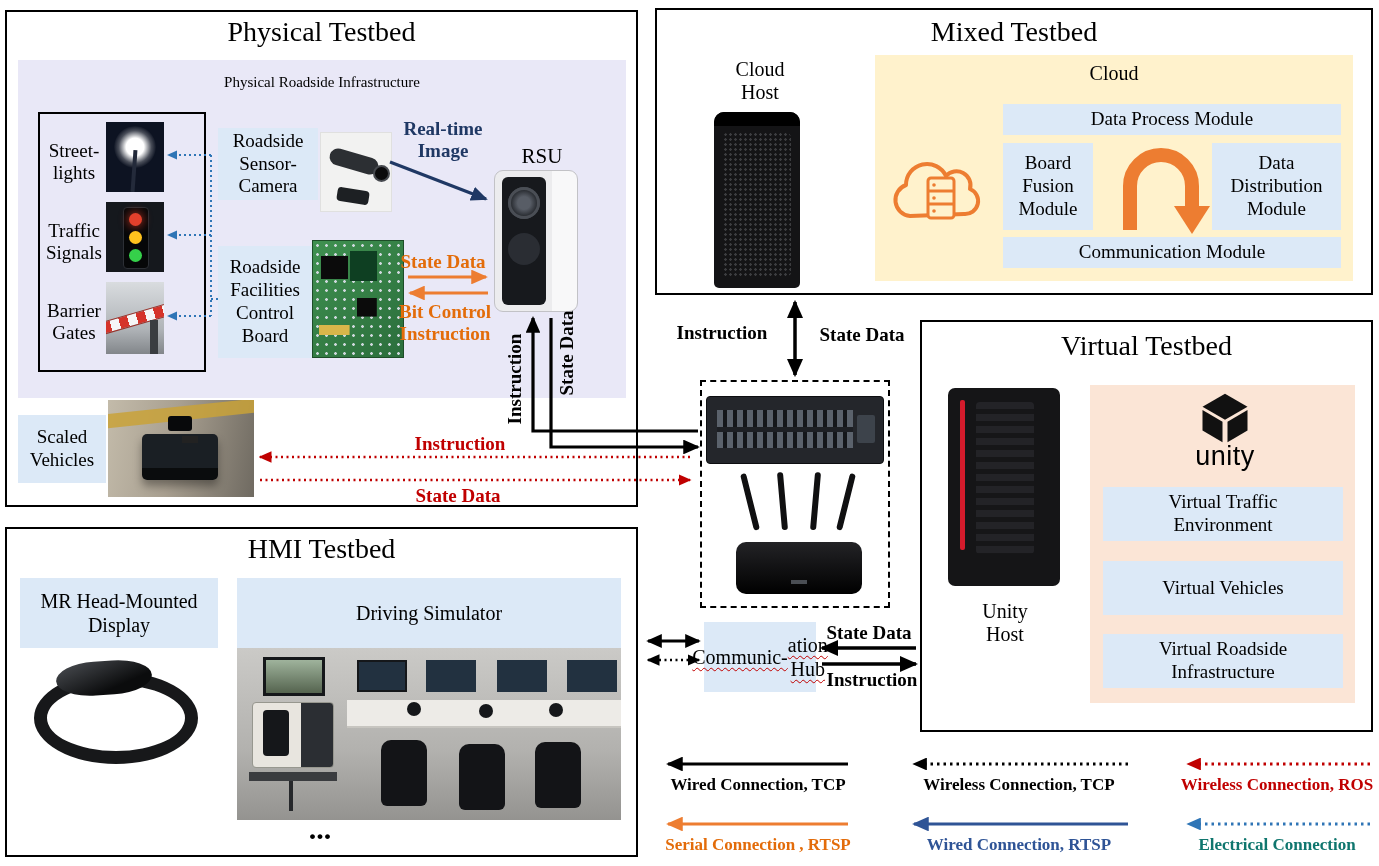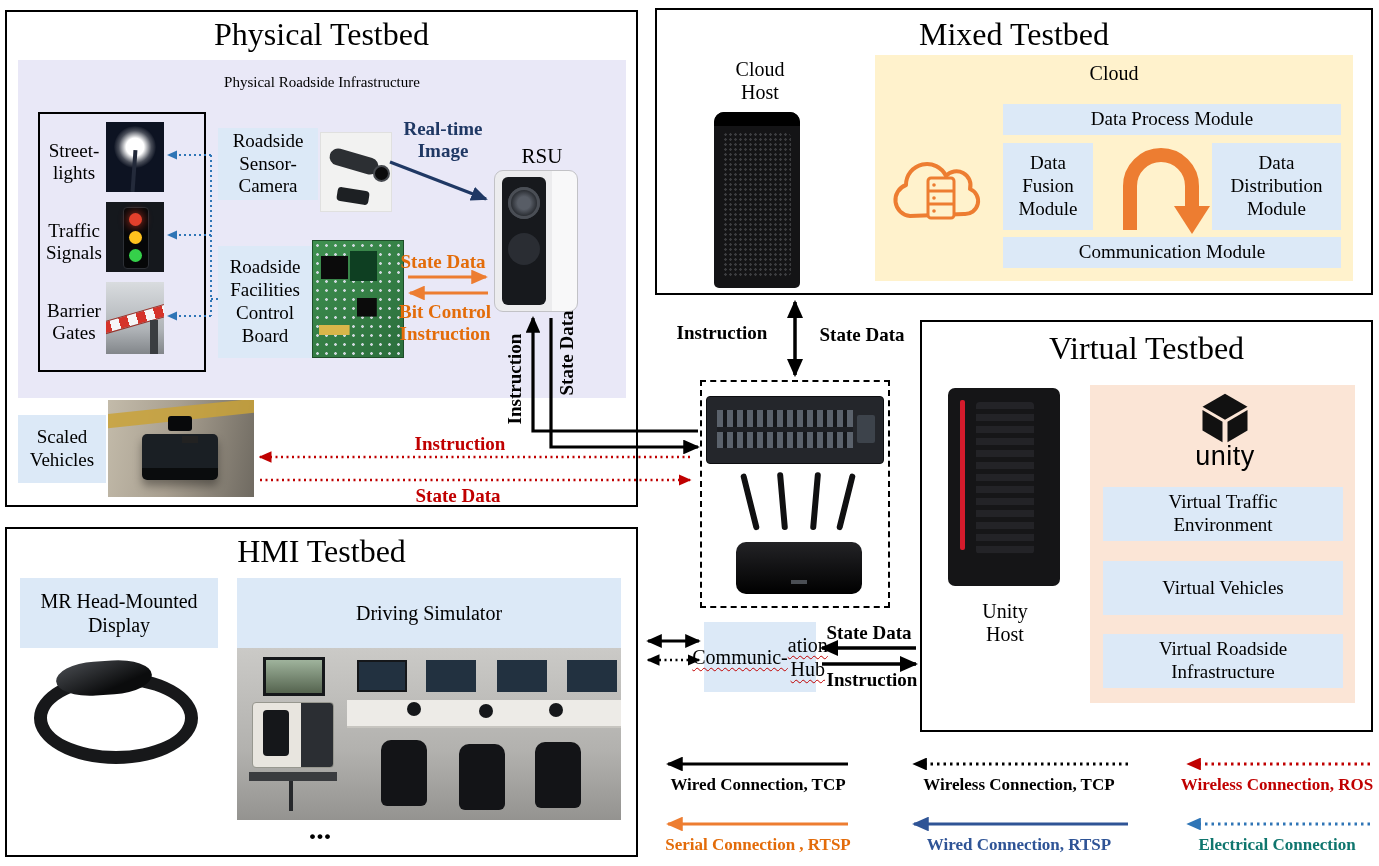--- a/index.html
+++ b/index.html
@@ -6,21 +6,21 @@
 html,body{background:#fff}
 body{font-family:"Liberation Serif","DejaVu Serif",serif;color:#000}
 #canvas{position:relative;width:1379px;height:866px;background:#fff;overflow:hidden}
 .panel{position:absolute;border:2.5px solid #000;background:#fff;z-index:0}
 .dashed{position:absolute;border:2.5px dashed #000;z-index:1}
 .fillbg{position:absolute;z-index:1}
 .lav{background:#E9E8F7}
 .cream{background:#FFF2CC}
 .peach{background:#FBE5D6}
 .itembox{position:absolute;border:2px solid #000;z-index:2}
-.ttl{position:absolute;text-align:center;font-size:32px;z-index:6}
+.ttl{position:absolute;text-align:center;font-size:28px;z-index:6}
 .sub{position:absolute;text-align:center;font-size:15px;z-index:6}
 .lbl{position:absolute;text-align:center;font-size:19px;line-height:1.16;z-index:6}
 .b{font-weight:bold}
 .navy{color:#1F3864}.org{color:#E36C0A}.red{color:#C00000}.blu{color:#0f766e}.rtsp{color:#2F5496}
 .bluebox{position:absolute;background:#DCE9F7;display:flex;align-items:center;justify-content:center;text-align:center;font-size:19px;line-height:1.2;z-index:3}
 .photo{position:absolute;overflow:hidden;z-index:2}
 .rot{transform:rotate(-90deg)}
 #overlay{position:absolute;left:0;top:0;z-index:5;pointer-events:none}
 .legend{font-size:17px}
 .wavy{text-decoration:underline;text-decoration-style:wavy;text-decoration-color:#C00000;text-decoration-thickness:1px;text-underline-offset:3px}
@@ -147,21 +147,21 @@
     <path d="M44,55 H70 M44,68 H70" stroke="#ED7D31" stroke-width="3"></path>
     <circle cx="50" cy="49" r="1.8" fill="#ED7D31"></circle>
       <circle cx="50" cy="62" r="1.8" fill="#ED7D31"></circle>
       <circle cx="50" cy="75" r="1.8" fill="#ED7D31"></circle>
   </svg>
 
   <div class="bluebox" style="left:1003px;top:104px;width:338px;height:31px">
     <span>Data Process Module</span>
   </div>
   <div class="bluebox" style="left:1003px;top:143px;width:90px;height:87px">
-    <span>Data Fusion Module</span>
+    <span>Board Fusion Module</span>
   </div>
   <div class="bluebox" style="left:1212px;top:143px;width:129px;height:87px">
     <span>Data Distribution Module</span>
   </div>
   <div class="bluebox" style="left:1003px;top:237px;width:338px;height:31px">
     <span>Communication Module</span>
   </div>
 
   <div class="lbl b" style="left:668px;top:322px;width:108px">Instruction</div>
   <div class="lbl b" style="left:810px;top:324px;width:104px">State Data</div>

